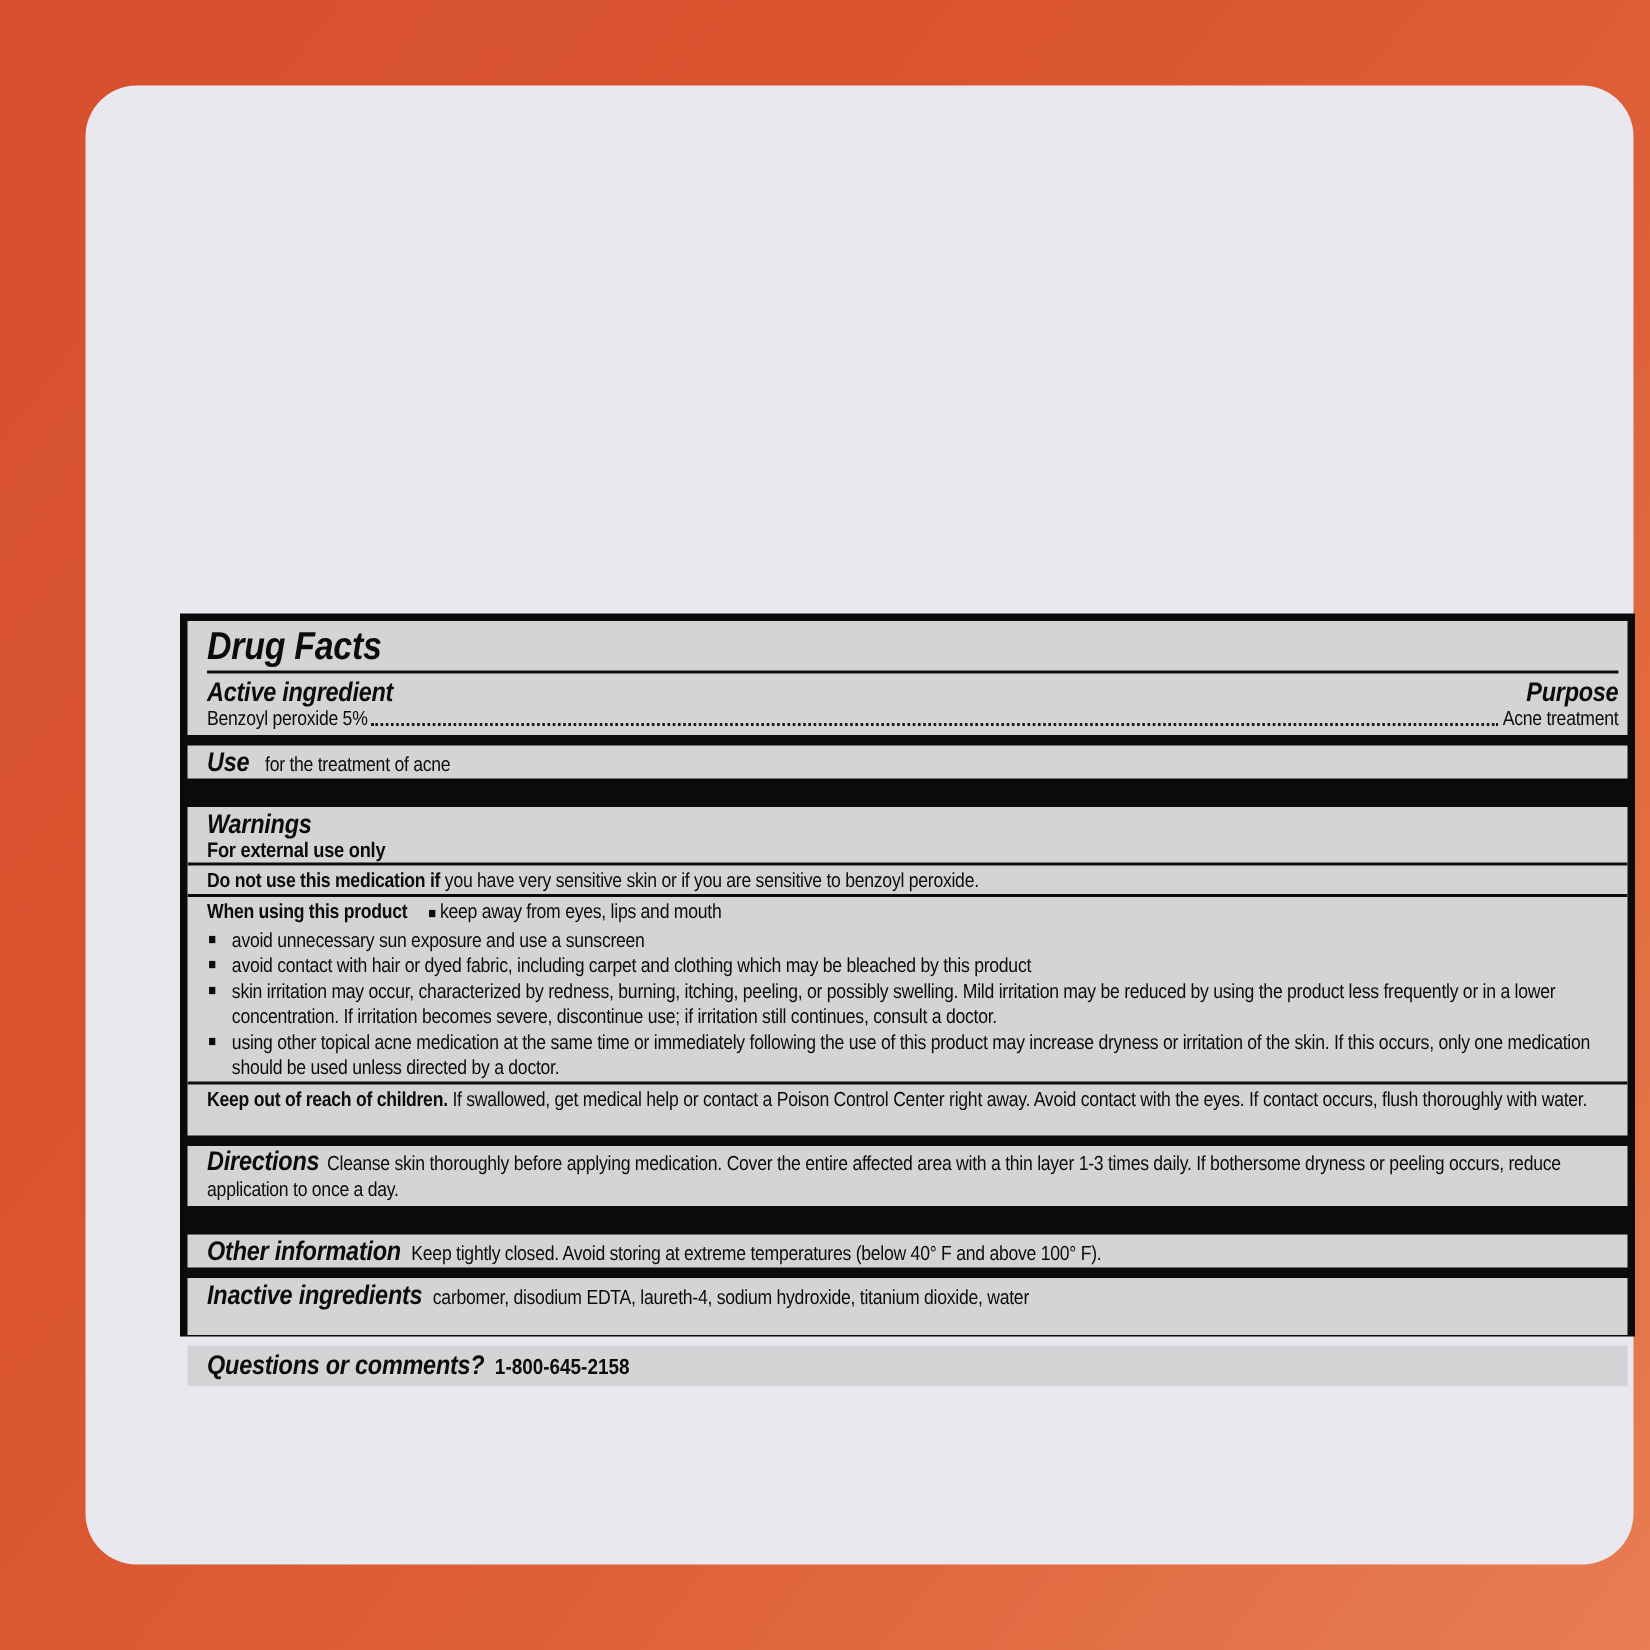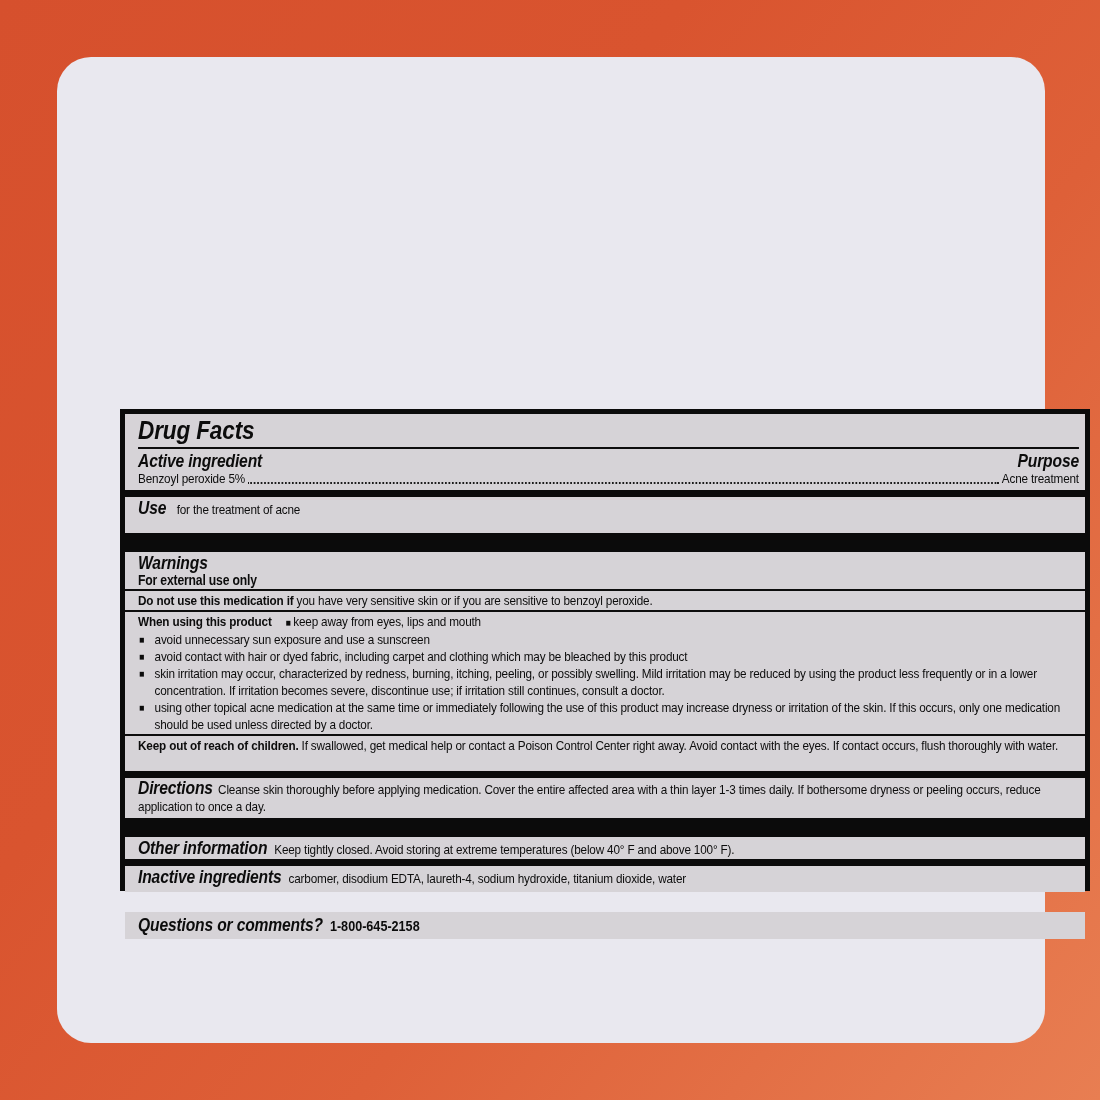--- a/index.html
+++ b/index.html
@@ -5,30 +5,30 @@
 <style>
   html,body{margin:0;padding:0;}
   body{
     width:1100px;height:1100px;overflow:hidden;
     font-family:"Liberation Sans",sans-serif;
     background:linear-gradient(128deg,#d6502d 0%,#d9542f 35%,#de6038 62%,#e87e52 100%);
   }
   .stage{position:relative;width:1100px;height:1100px;}
   .card{
     position:absolute;left:57px;top:57px;width:988px;height:986px;
-    border-radius:34px;background:#e9e8ef;
+    border-radius:34px;background:#e9e8ef;padding-left:44px;
   }
   .panel{
     position:absolute;left:63px;top:352px;width:970px;height:482px;
     background:#0b0b0b;box-sizing:border-box;padding:5px;
     display:flex;flex-direction:column;gap:7px;
   }
   .sec{background:#d6d3d7;overflow:hidden;box-sizing:border-box;flex:0 0 auto;}
-  .sec1{height:76px;} .secuse{height:36px;} .secwarn{height:219px;margin-top:12px;}
-  .secdir{height:40px;} .secother{height:22px;margin-top:12px;} .secinact{height:26px;} .secq{height:27px;margin-top:13px;}
+  .sec1{height:76px;} .secuse{height:22px;} .secwarn{height:219px;margin-top:12px;}
+  .secdir{height:40px;} .secother{height:22px;margin-top:12px;} .secinact{height:38px;} .secq{height:27px;}
   
   .cz{
     position:relative;width:115%;transform:scaleX(0.8696);transform-origin:0 0;
     box-sizing:border-box;padding:0 7px 0 15px;
     font-size:13.5px;line-height:17px;letter-spacing:-0.2px;color:#0c0c0c;
   }
   .hd{font-style:italic;font-weight:700;}
   .df-title{font-style:italic;font-weight:700;font-size:26px;line-height:31px;padding-top:1px;}
   .rule{height:2px;background:#0d0d0d;margin:1px 0 2px;}
   .rulef{height:2px;background:#0d0d0d;margin:1px -7px 1px -15px;}

